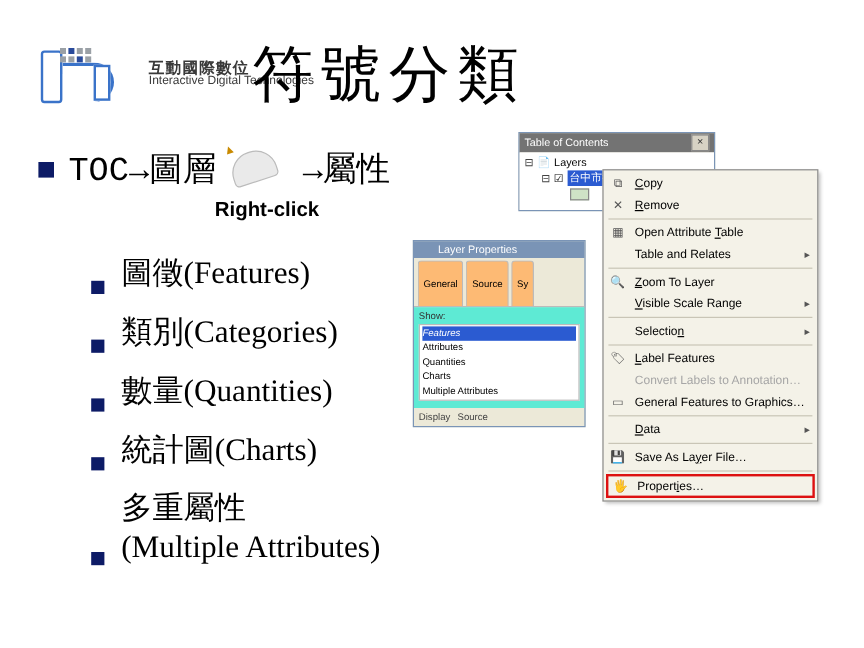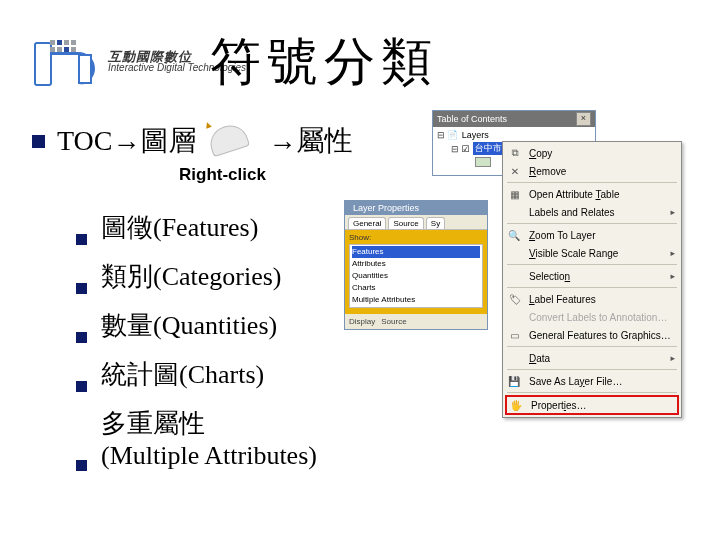--- a/index.html
+++ b/index.html
@@ -6,53 +6,53 @@
   .slide{position:relative;width:720px;height:540px;}
   
   .logo{position:absolute;left:34px;top:42px;display:flex;align-items:center;}
   .logo-mark{position:relative;width:64px;height:40px;}
   .logo-i{position:absolute;left:0;top:0;width:14px;height:40px;border:2px solid #3a73c9;border-radius:3px;background:#fff;}
   .logo-dots{position:absolute;left:16px;top:-2px;width:28px;height:16px;display:grid;grid-template-columns:repeat(4,5px);grid-auto-rows:5px;gap:2px;}
   .logo-dots span{background:#9aa0a6;}
   .logo-dots span.d{background:#2a4b9b;}
   .logo-arc{position:absolute;left:18px;top:10px;width:40px;height:30px;border:3px solid #3a73c9;border-left:none;border-bottom:none;border-radius:0 22px 22px 0;}
   .logo-t{position:absolute;left:44px;top:12px;width:10px;height:26px;border:2px solid #3a73c9;background:#fff;}
-  .logo-text{margin-left:10px;font-size:10px;line-height:11px;color:#3a3a3a;font-style:italic;}
+  .logo-text{margin-left:26px;font-size:10px;line-height:11px;color:#3a3a3a;}
   .logo-text .cn{font-size:13px;font-weight:bold;letter-spacing:1px;}
   
   .title{position:absolute;left:210px;top:28px;font-size:51px;font-family:Liberation Sans, sans-serif;letter-spacing:6px;}
   
-  .b1{position:absolute;left:32px;top:120px;display:flex;align-items:center;font-size:28px;font-family:Liberation Serif, serif;text-align:center;}
+  .b1{position:absolute;left:32px;top:120px;display:flex;align-items:center;font-size:28px;font-family:Liberation Mono, monospace;text-align:center;}
   .sq{width:13px;height:13px;background:#0d1b66;margin-right:12px;}
   .mouse{width:60px;height:42px;margin:0 6px;position:relative;}
   .mouse .body{position:absolute;left:6px;top:6px;width:36px;height:24px;border-radius:18px 18px 4px 4px;background:#eaeaea;border:1px solid #bbb;transform:rotate(-18deg);}
   .mouse .click{position:absolute;left:2px;top:2px;width:0;height:0;border-left:3px solid transparent;border-right:3px solid transparent;border-bottom:6px solid #c98a00;transform:rotate(-20deg);}
   .rc-label{position:absolute;left:179px;top:165px;font-size:17px;font-family:Arial,sans-serif;font-weight:bold;}
   
   .subs{position:absolute;left:76px;top:210px;font-size:26px;font-family:"DFKai-SB","KaiTi",serif;}
   .subs .row{display:flex;align-items:flex-end;margin-bottom:14px;}
   .subs .sq2{width:11px;height:11px;background:#0d1b66;margin-top:12px;margin-right:14px;flex-shrink:0;}
   
   .toc{position:absolute;left:432px;top:110px;width:162px;border:1px solid #7a94b6;background:#e9e6d8;font-size:9px;font-family:Tahoma,Arial,sans-serif;}
   .toc-title{background:#737373;color:#fff;padding:1px 4px;display:flex;justify-content:space-between;align-items:center;}
   .toc-x{width:13px;height:12px;background:#d7d2c4;border:1px solid #888;color:#333;text-align:center;line-height:10px;font-size:9px;}
   .toc-body{padding:3px 4px 6px 4px;background:#fff;}
   .toc-row{display:flex;align-items:center;gap:3px;margin-bottom:2px;}
   .toc-row .tog{font-size:9px;color:#444;}
   .hl{background:#2b5bd1;color:#fff;padding:0 2px;}
   .sw{width:14px;height:8px;border:1px solid #888;background:#cfe3c6;}
   
   .lp{position:absolute;left:344px;top:200px;width:142px;border:1px solid #7a94b6;background:#ece9d8;font-size:9px;font-family:Tahoma,Arial,sans-serif;}
-  .lp-title{background:#7a94b6;color:#fff;padding:2px 8px;}
+  .lp-title{background:#7a94b6;color:#fff;padding:2px 20px;}
   .lp-tabs{display:flex;border-bottom:1px solid #bbb;padding:2px 3px 0 3px;gap:2px;}
-  .lp-tab{border:1px solid #bbb;border-bottom:none;background:#ffffff;padding:1px 4px;border-radius:3px 3px 0 0;font-size:8px;}
-  .lp-body{background:#eab308;padding:3px 4px 6px 4px;}
+  .lp-tab{border:1px solid #bbb;border-bottom:none;background:#fdba74;padding:14px 4px;border-radius:3px 3px 0 0;font-size:8px;}
+  .lp-body{background:#5eead4;padding:3px 4px 6px 4px;}
   .lp-show{font-size:8px;color:#333;margin-bottom:2px;}
   .lp-list{border:1px solid #bbb;background:#fff;font-size:8px;line-height:12px;padding:1px 2px;}
-  .lp-list .sel{background:#2b5bd1;color:#fff;}
+  .lp-list .sel{background:#2b5bd1;color:#fff;font-style:italic;}
   .lp-foot{display:flex;gap:6px;padding:3px 4px;font-size:8px;color:#444;}
   
   .menu{position:absolute;left:502px;top:141px;width:178px;background:#f4f2e8;border:1px solid #8a8a8a;font-size:10px;font-family:Tahoma,Arial,sans-serif;padding:2px 0;box-shadow:2px 2px 3px rgba(0,0,0,.25);}
   .menu .mi{display:flex;align-items:center;padding:2px 6px 2px 4px;gap:6px;}
   .menu .ico{width:16px;height:14px;display:flex;align-items:center;justify-content:center;font-size:10px;color:#555;}
   .menu .dis{color:#a6a6a6;}
   .menu hr{border:none;border-top:1px solid #c9c5b6;margin:2px 4px;}
   .menu .arrow{margin-left:auto;font-size:9px;color:#555;}
   .menu .hi{border:2px solid #d11;padding:1px 4px 1px 2px;margin:0 2px;}
   .u{text-decoration:underline;}
@@ -150,21 +150,21 @@
         <span class="ico">✕</span>
         <span><span class="u">R</span>emove</span>
       </div>
       <hr>
       <div class="mi">
         <span class="ico">▦</span>
         <span>Open Attribute <span class="u">T</span>able</span>
       </div>
       <div class="mi">
         <span class="ico"></span>
-        <span>Labels and Relates</span>
+        <span>Table and Relates</span>
         <span class="arrow">▸</span>
       </div>
       <hr>
       <div class="mi">
         <span class="ico">🔍</span>
         <span><span class="u">Z</span>oom To Layer</span>
       </div>
       <div class="mi">
         <span class="ico"></span>
         <span><span class="u">V</span>isible Scale Range</span>

